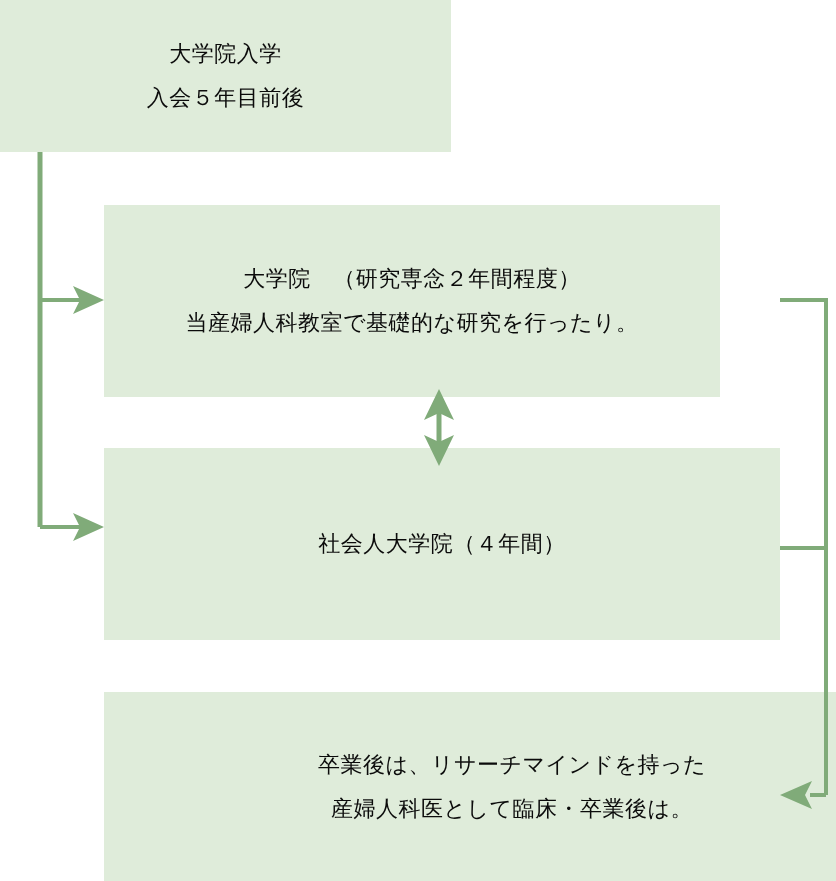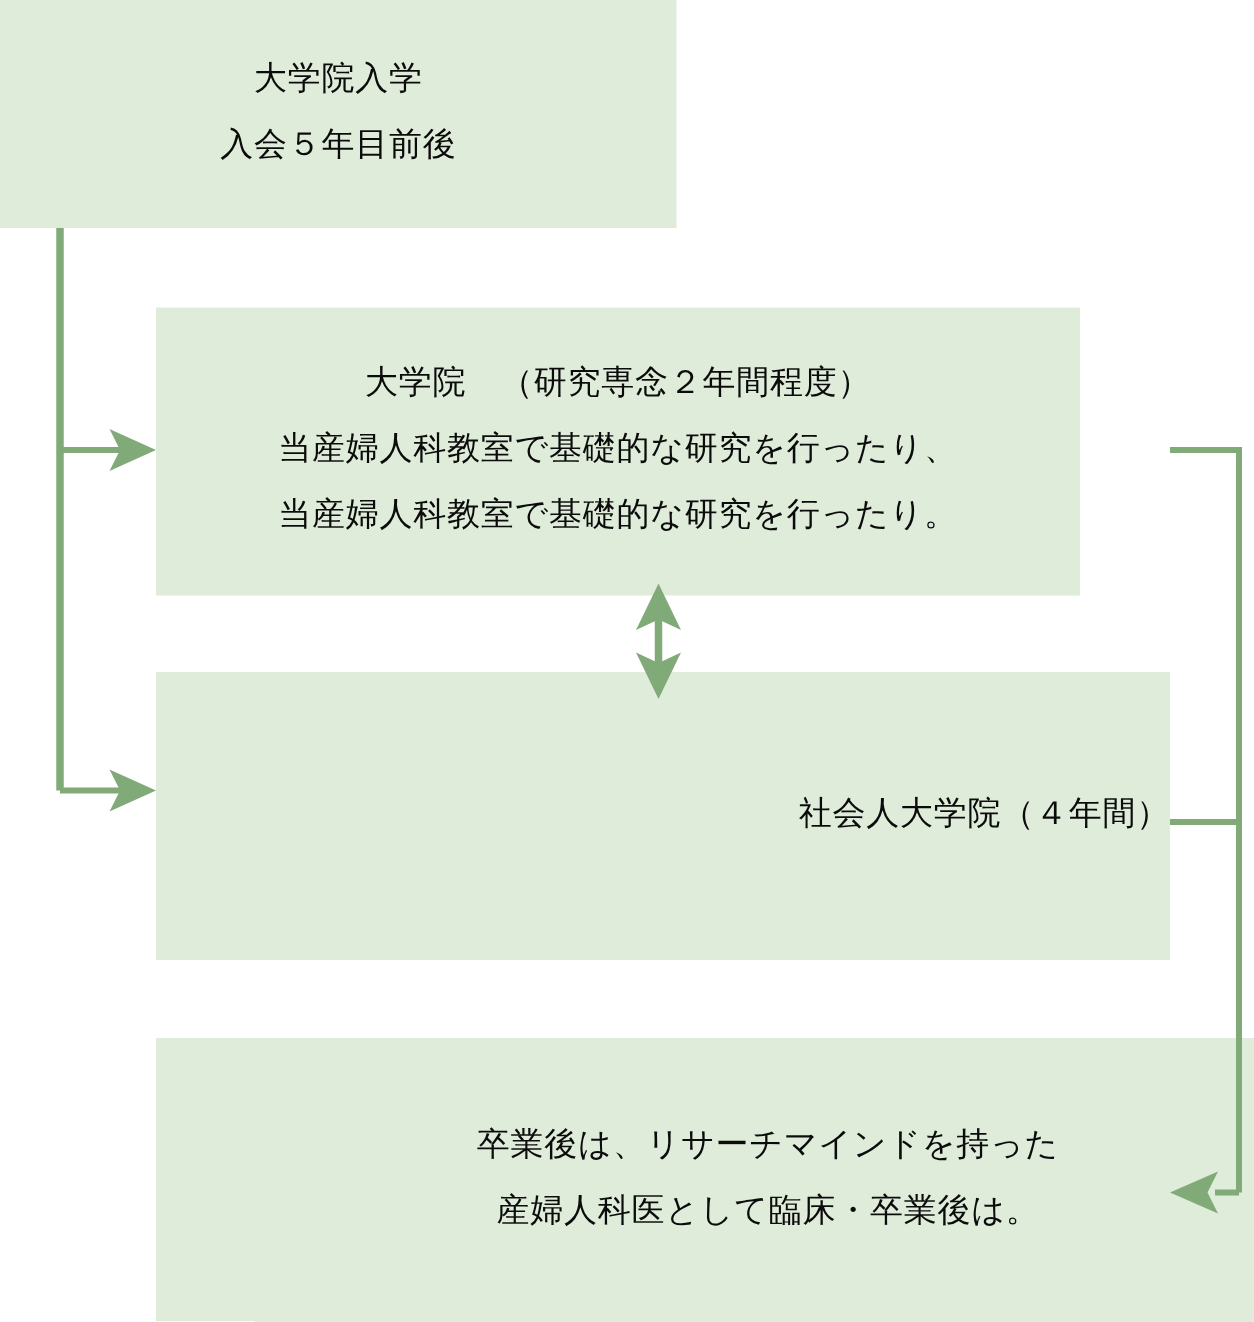--- a/index.html
+++ b/index.html
@@ -9,21 +9,20 @@
   }
   body {
     font-family: "Liberation Sans", "DejaVu Sans", sans-serif;
   }
   #canvas {
     position: relative;
     width: 836px;
     height: 881px;
     background: #ffffff;
     overflow: hidden;
-    font-family: Liberation Mono, monospace;
   }
   .box {
     position: absolute;
     background: #dfecda;
     display: flex;
     flex-direction: column;
     align-items: center;
     justify-content: center;
     box-sizing: border-box;
   }
@@ -31,21 +30,21 @@
     color: #0b0b0b;
     font-size: 22px;
     line-height: 44px;
     letter-spacing: 0.5px;
     white-space: nowrap;
     text-align: center;
   }
   
   #box-entry   { left: 0px;   top: 0px;   width: 451px; height: 152px; }
   #box-grad    { left: 104px; top: 205px; width: 616px; height: 192px; }
-  #box-working { left: 104px; top: 448px; width: 676px; height: 192px; align-items: flex-end; }
+  #box-working { left: 104px; top: 448px; width: 676px; height: 192px; }
   #box-after   { left: 104px; top: 692px; width: 816px; height: 189px; }
 
   #box-entry .box-line { font-size: 22px; }
 
   .connectors {
     position: absolute;
     left: 0;
     top: 0;
     width: 836px;
     height: 881px;
@@ -57,21 +56,20 @@
 
 <div id="canvas">
 
   <div class="box" id="box-entry">
     <div class="box-line">大学院入学</div>
     <div class="box-line">入会５年目前後</div>
   </div>
 
   <div class="box" id="box-grad">
     <div class="box-line">大学院　（研究専念２年間程度）</div>
-    <div class="box-line">当産婦人科教室で基礎的な研究を行ったり、</div>
     <div class="box-line">当産婦人科教室で基礎的な研究を行ったり。</div>
   </div>
 
   <div class="box" id="box-working">
     <div class="box-line">社会人大学院（４年間）</div>
   </div>
 
   <div class="box" id="box-after">
     <div class="box-line">卒業後は、リサーチマインドを持った</div>
     <div class="box-line">産婦人科医として臨床・卒業後は。</div>

